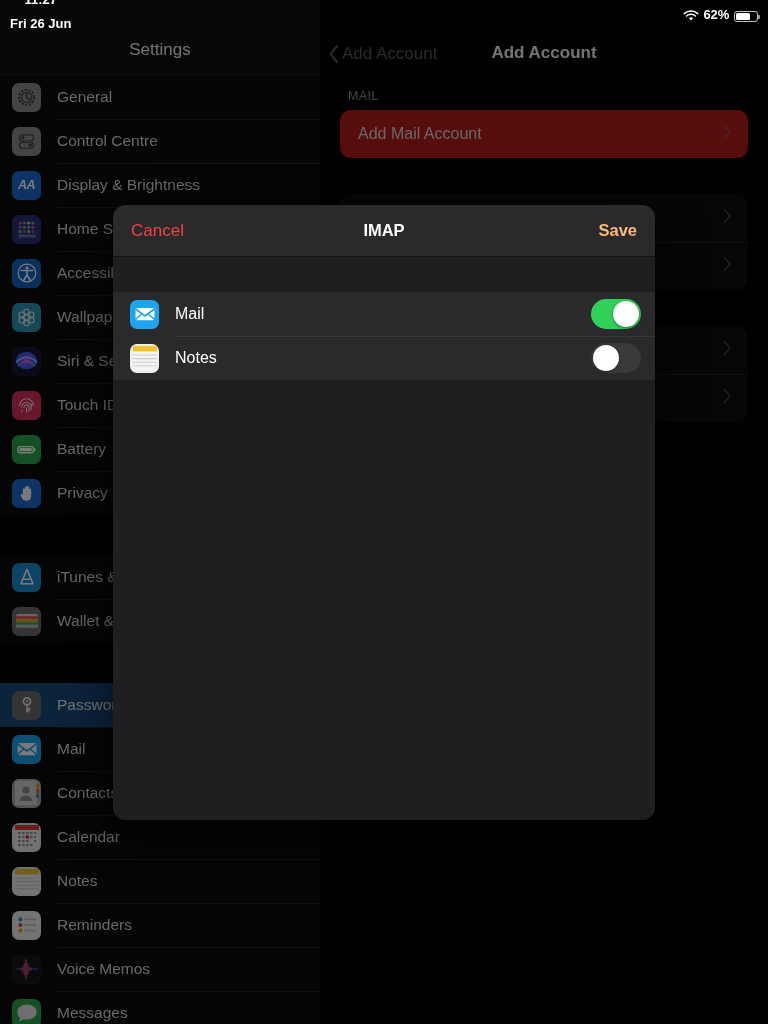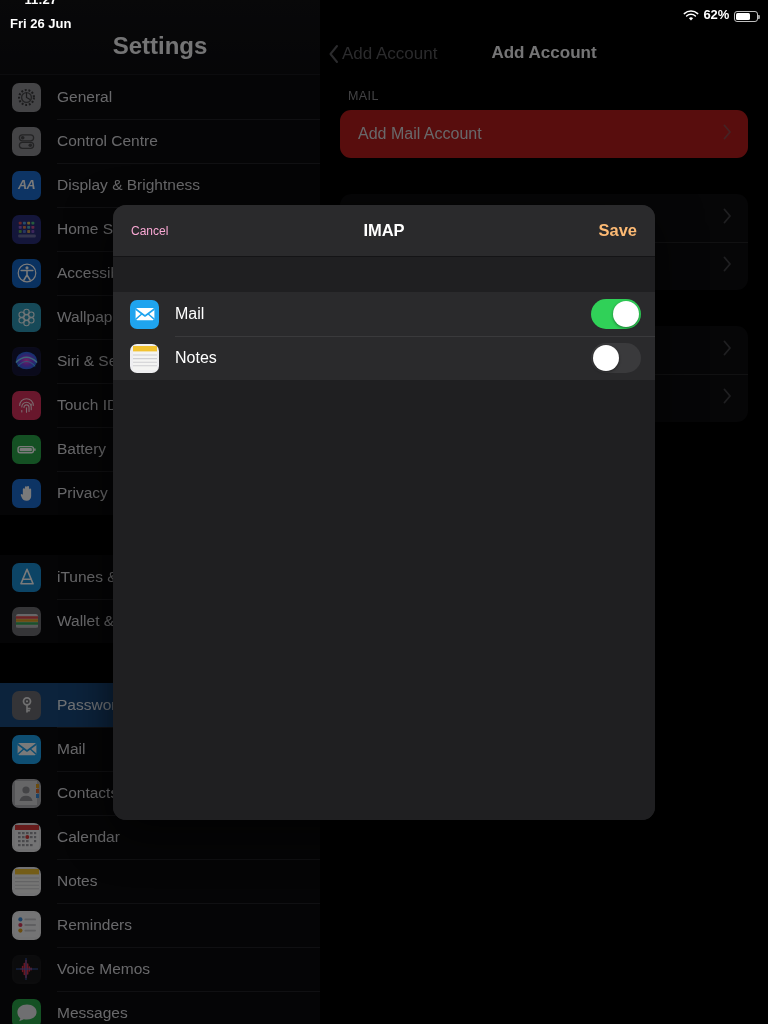--- a/index.html
+++ b/index.html
@@ -43,21 +43,21 @@
   .sidebar {
     position:absolute; left:0; top:0; width:320px; height:1024px;
     background:#0b0b0d; overflow:hidden;
   }
   .sidebar-header {
     height:75px; display:flex; align-items:flex-end; justify-content:center;
     padding-bottom:14px;
     background:linear-gradient(180deg,#111114 0%, #0d0d10 100%);
     border-bottom:0.5px solid #1b1b1e;
   }
-  .sidebar-title { color:#f2f2f4; font-size:24px; font-weight:bold; }
+  .sidebar-title { color:#f2f2f4; font-size:17px; font-weight:normal; }
   .sb-list { padding:0; }
   .sb-group { }
   .sb-gap { height:40px; background:#000; }
   .sb-row {
     position:relative; display:flex; align-items:center;
     height:44px; padding-left:12px; gap:16px;
   }
   .sb-row.selected { background:#1b4a7d; }
   .sb-icon {
     width:29px; height:29px; border-radius:7px; flex:0 0 29px;
@@ -123,21 +123,21 @@
     position:absolute; left:113px; top:205px;
     width:542px; height:615px;
     background:#1f1f21; border-radius:13px; overflow:hidden; z-index:30;
     box-shadow:0 14px 46px rgba(0,0,0,0.65);
   }
   .modal-nav {
     position:relative; height:52px; background:#2a2a2c;
     display:flex; align-items:center; padding:0 18px;
     border-bottom:0.5px solid #141416;
   }
-  .modal-cancel { color:#f9a8d4; font-size:12px; }
+  .modal-cancel { color:#ef4444; font-size:17px; }
   .modal-title {
     position:absolute; left:0; right:0; text-align:center;
     color:#fff; font-size:16.5px; font-weight:bold; pointer-events:none;
   }
   .modal-save {
     margin-left:auto; color:#fdba74; font-size:16.5px; font-weight:bold;
   }
   .modal-spacer { height:35px; background:#1f1f21; }
   .modal-group { background:#2a2a2c; }
   .modal-row {

